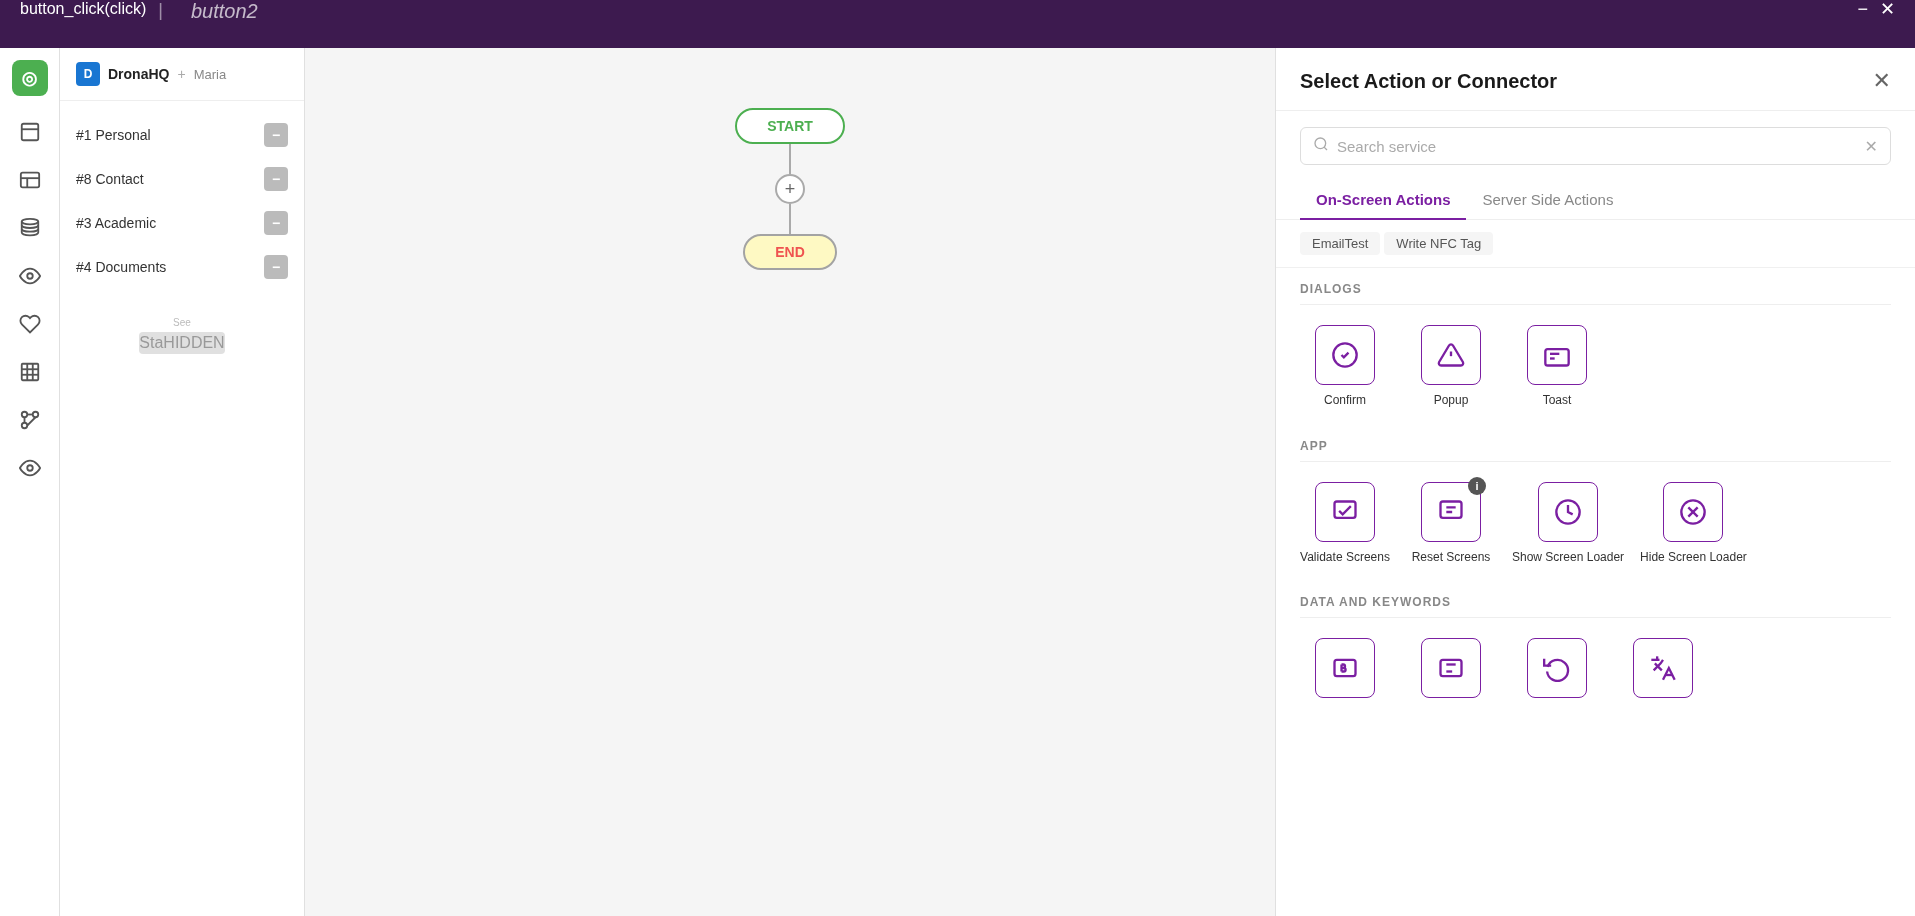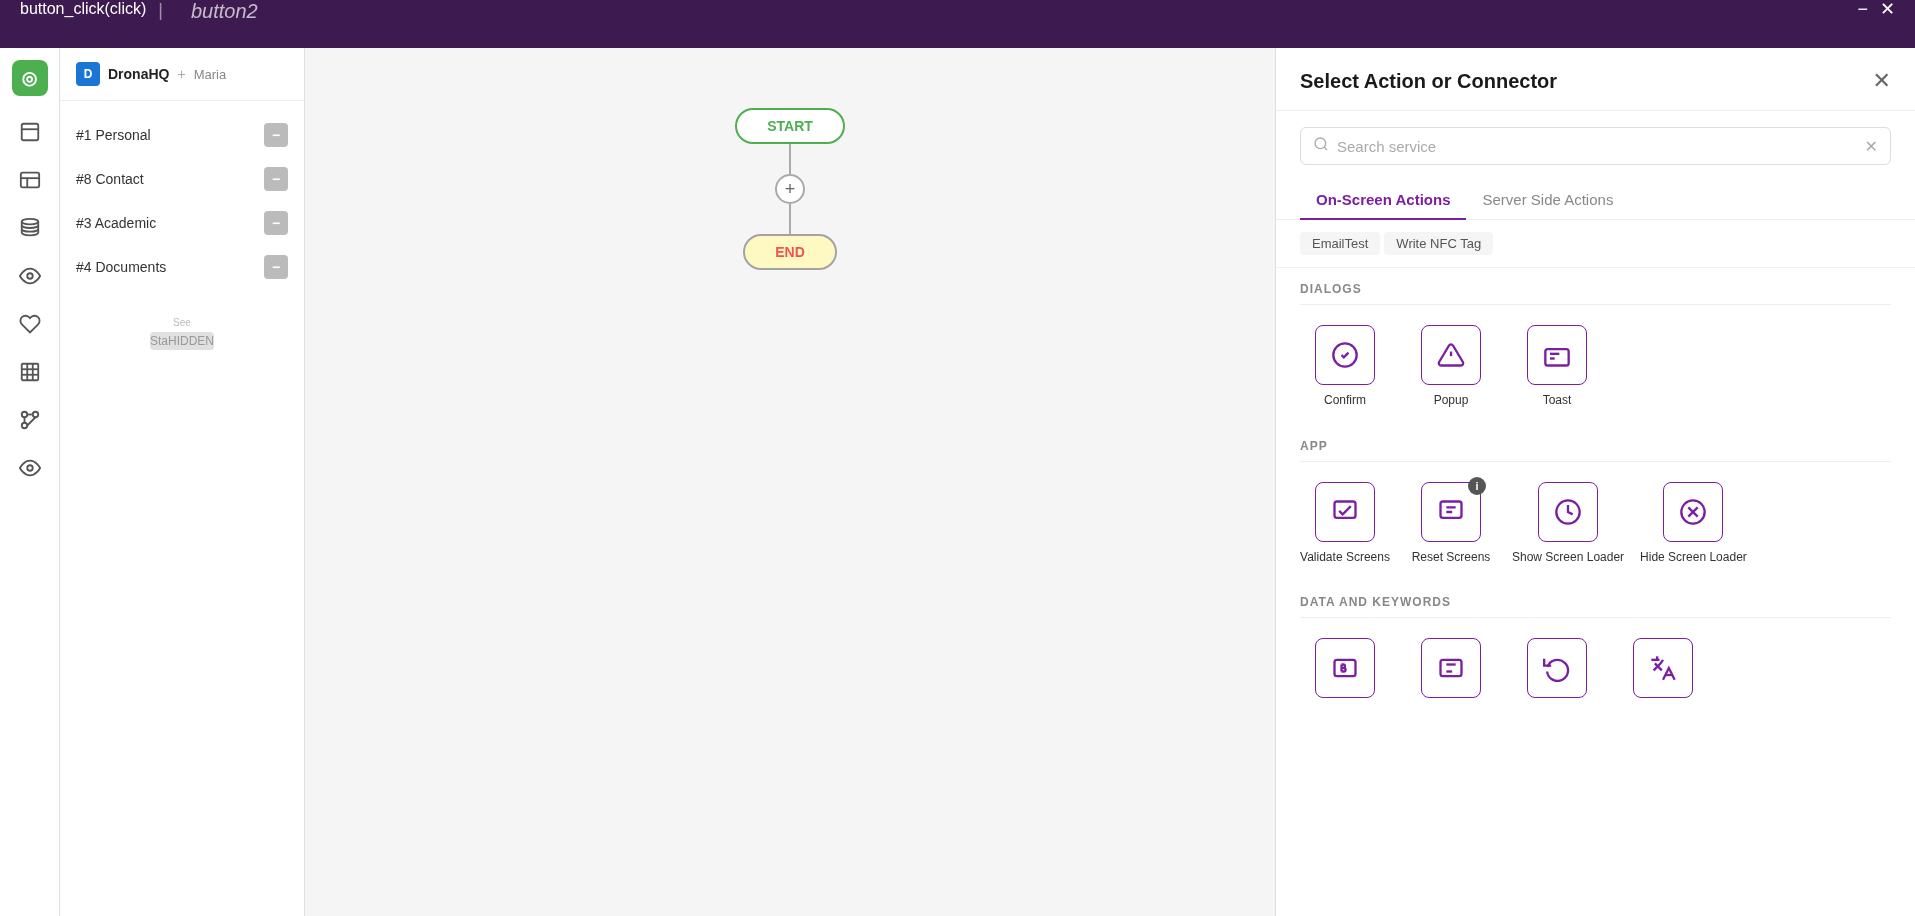--- a/index.html
+++ b/index.html
@@ -163,21 +163,21 @@
       flex-direction: column;
       align-items: center;
     }
     .see-more-text {
       font-size: 10px;
       color: #bbb;
     }
     .hidden-badge {
       background: #e0e0e0;
       color: #999;
-      font-size: 12px;
+      font-size: 16px;
       padding: 2px 0;
       border-radius: 4px;
       margin-top: 4px;
     }
 
     
     .canvas-area {
       flex: 1;
       background: #f5f5f5;
       position: relative;

